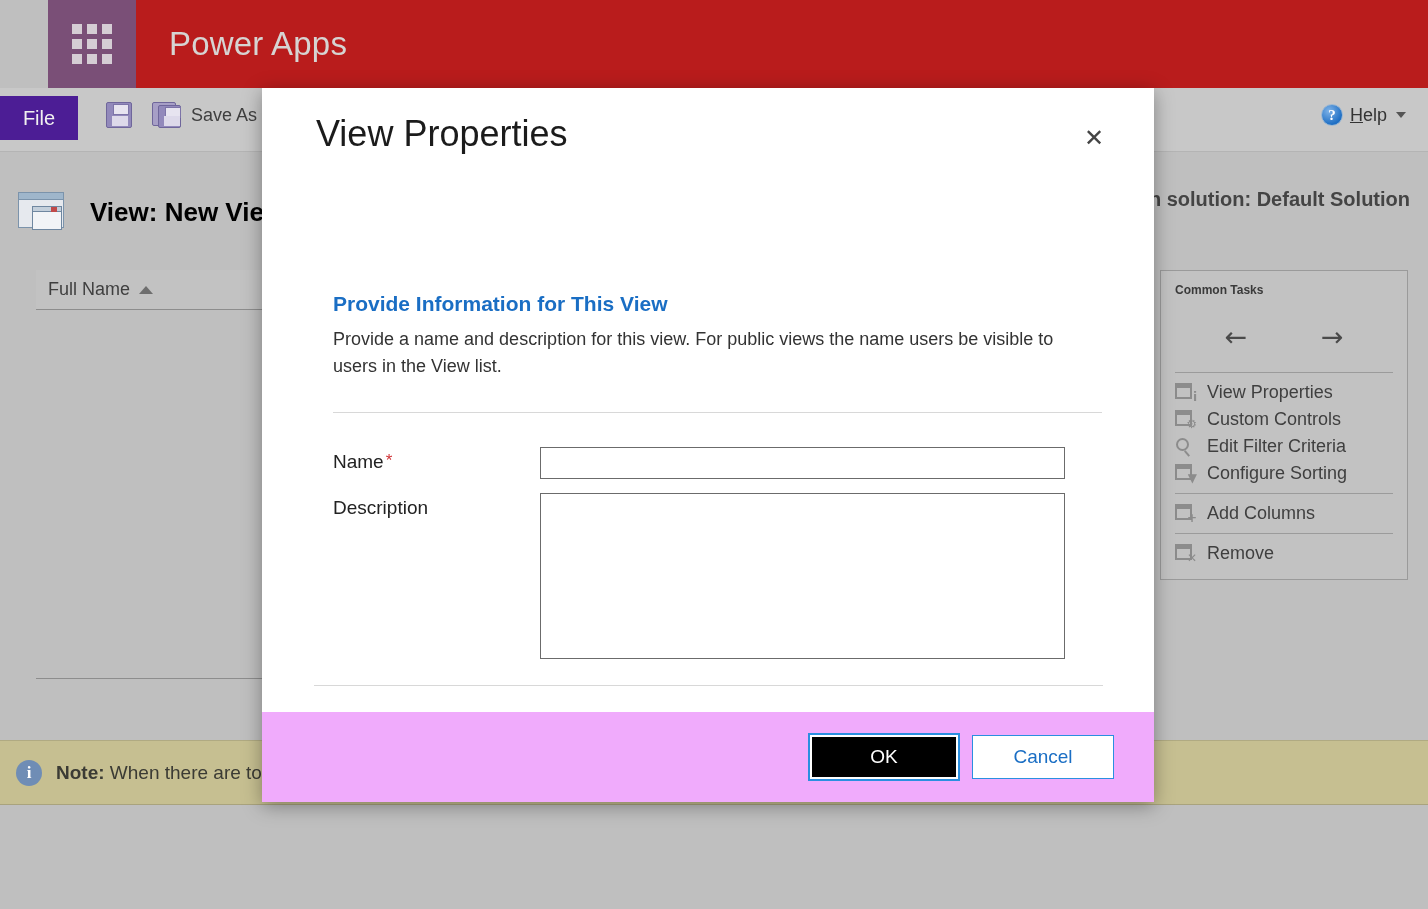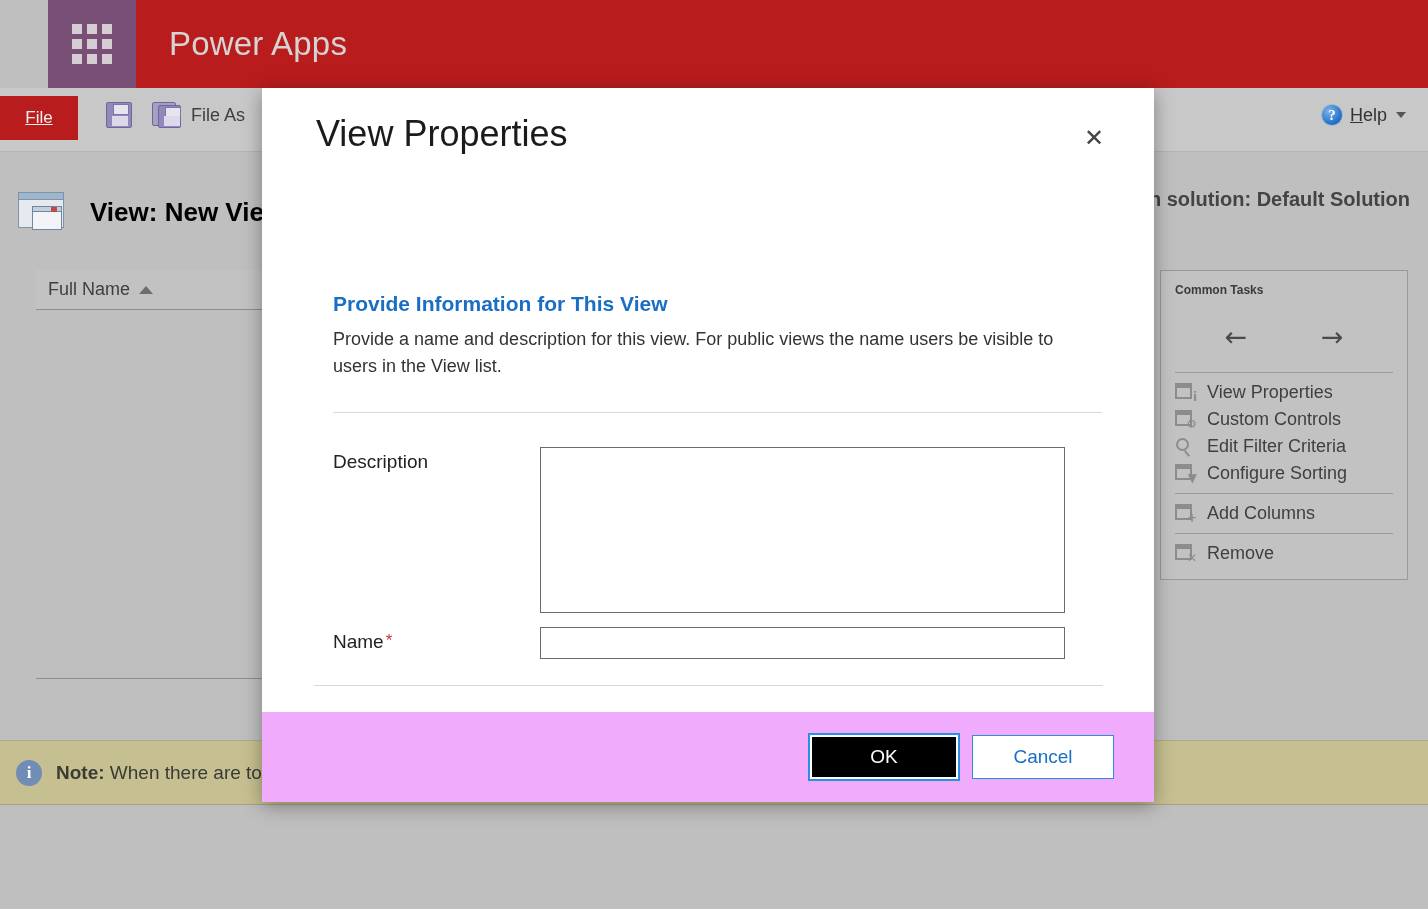--- a/index.html
+++ b/index.html
@@ -34,24 +34,23 @@
   }
 
   
   #ribbon {
     position: absolute; left: 0; top: 88px; width: 1428px; height: 64px;
     background: #c8c8c8;
     border-bottom: 1px solid #b4b4b4;
   }
   #file-tab {
     position: absolute; left: 0; top: 8px; width: 78px; height: 44px;
-    background: #b91c1c; color: #f0f0f0; font-size: 17px;
+    background: #4c1d95; color: #f0f0f0; font-size: 20px;
     display: flex; align-items: center; justify-content: center;
     cursor: pointer;
-    text-decoration: underline;
   }
   #save-btn { position: absolute; left: 106px; top: 14px; cursor: pointer; }
   #saveas-group {
     position: absolute; left: 152px; top: 14px;
     display: flex; align-items: center; gap: 9px; cursor: pointer;
   }
   #saveas-label { font-size: 18px; color: #3f3f3f; white-space: nowrap; }
 
   .floppy {
     position: relative; width: 26px; height: 26px;
@@ -321,21 +320,21 @@
 
   <div id="save-btn">
     <div class="floppy"></div>
   </div>
 
   <div id="saveas-group">
     <div class="floppy-stack">
       <div class="back"></div>
       <div class="floppy front"></div>
     </div>
-    <span id="saveas-label">File As</span>
+    <span id="saveas-label">Save As</span>
   </div>
 
   <div id="help-area">
     <div id="help-icon">?</div>
     <span id="help-label"><u>H</u><span>elp</span></span>
     <span id="help-caret"></span>
   </div>
 </div>
 
 <div id="page-body">
@@ -438,27 +437,27 @@
     <button id="dialog-close">✕</button>
   </div>
 
   <div id="dialog-body">
     <div id="section-heading">Provide Information for This View</div>
     <div id="section-desc">Provide a name and description for this view. For public views the name users be visible to users in the View list.</div>
     <div id="body-rule"></div>
 
     <div id="form-area">
       <div class="form-row">
+        <div class="form-label"><span>Name</span><span class="req">*</span></div>
+        <input id="name-input" type="text" value="" style="">
+      </div>
+      <div class="form-row">
         <div class="form-label">Description</div>
         <textarea id="desc-input" style=""></textarea>
       </div>
-      <div class="form-row">
-        <div class="form-label"><span>Name</span><span class="req">*</span></div>
-        <input id="name-input" type="text" value="" style="">
-      </div>
     </div>
 
     <div id="footer-rule"></div>
   </div>
 
   <div id="dialog-footer">
     <button id="ok-button">OK</button>
     <button id="cancel-button">Cancel</button>
   </div>
 </div>

